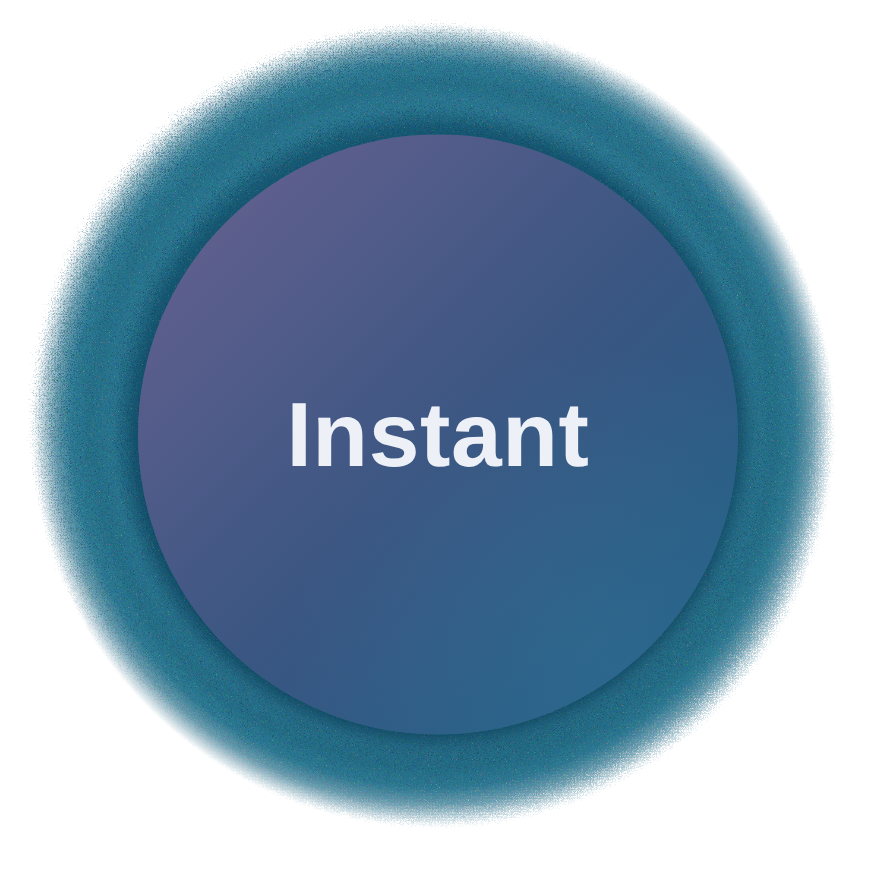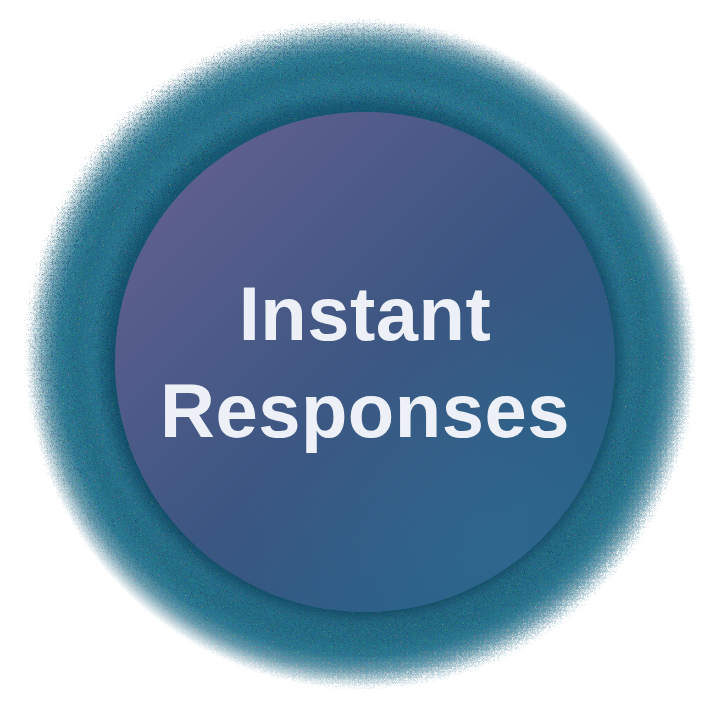--- a/index.html
+++ b/index.html
@@ -99,17 +99,16 @@
         <feComposite in="noise" in2="rough" operator="in" result="clippedNoise"></feComposite>
         <feBlend in="rough" in2="clippedNoise" mode="overlay"></feBlend>
       </filter>
     </defs>
     <circle cx="357" cy="351" r="334" fill="url(#ringGrad)" filter="url(#grain)"></circle>
   </svg>
 
   <div class="badge-circle">
     <div class="badge-title">
       <span class="line">Instant</span>
-      <span class="line">Responses</span>
     </div>
   </div>
 
 </div>
 
 </body></html>

